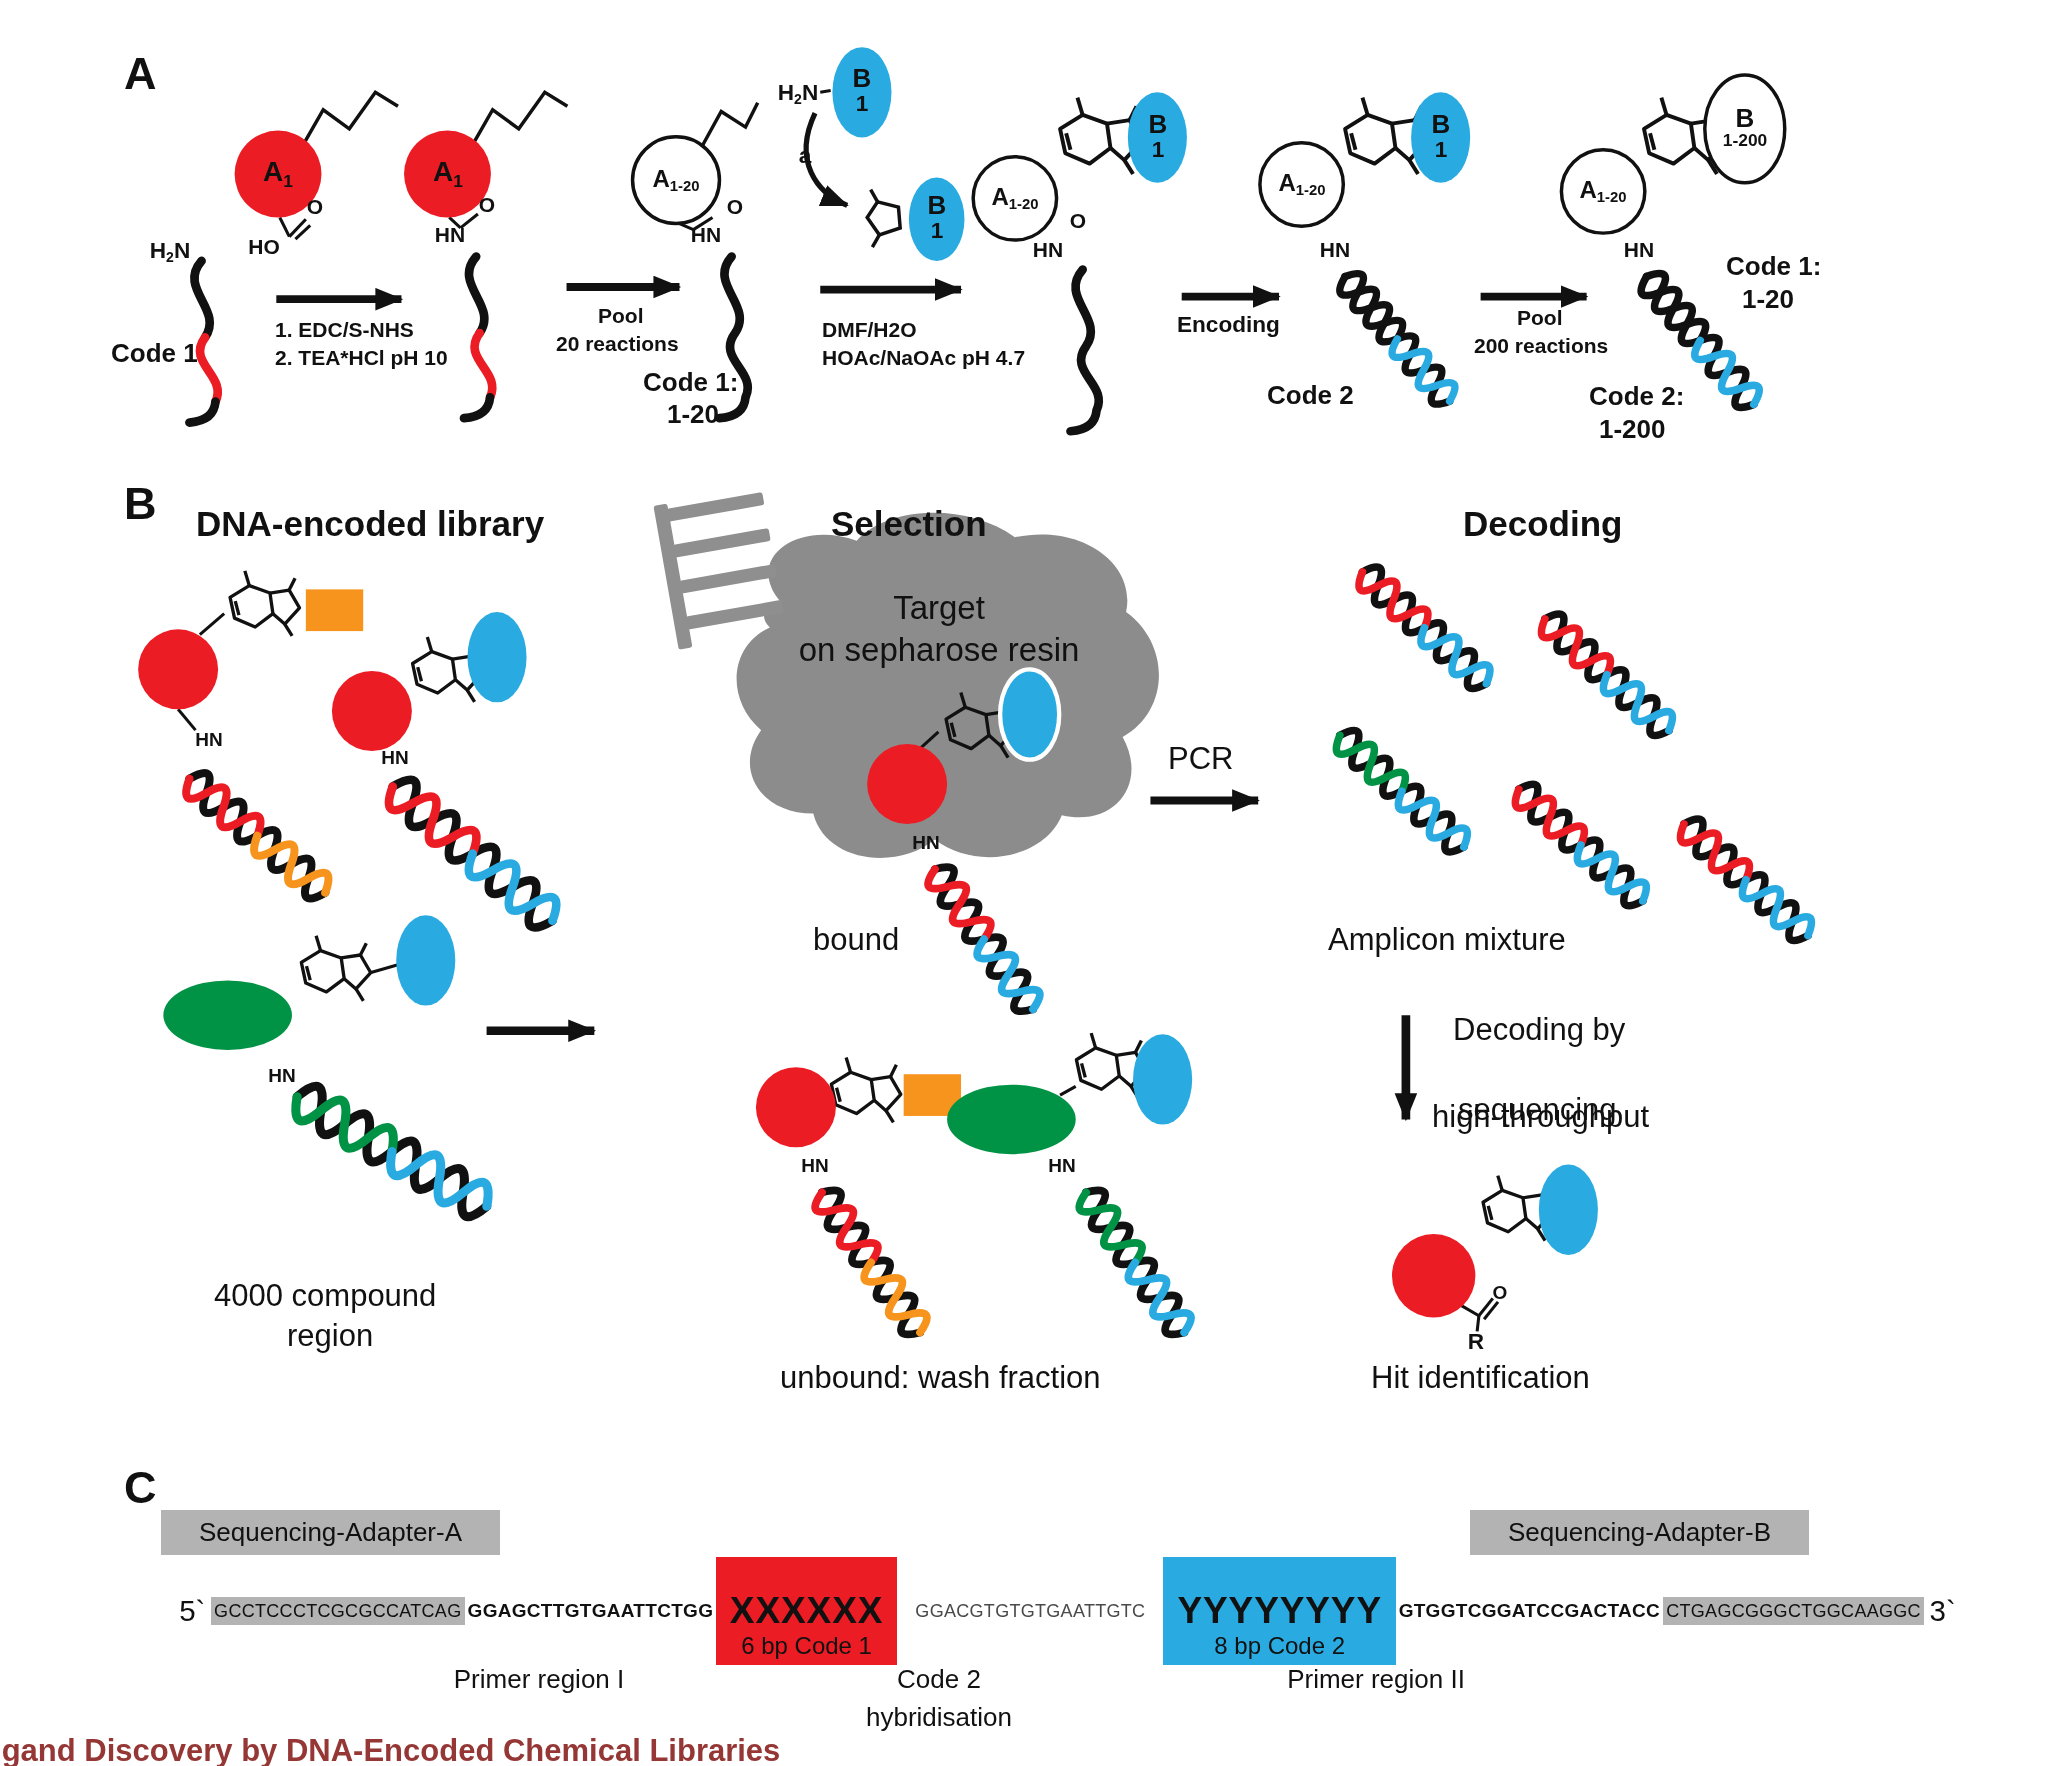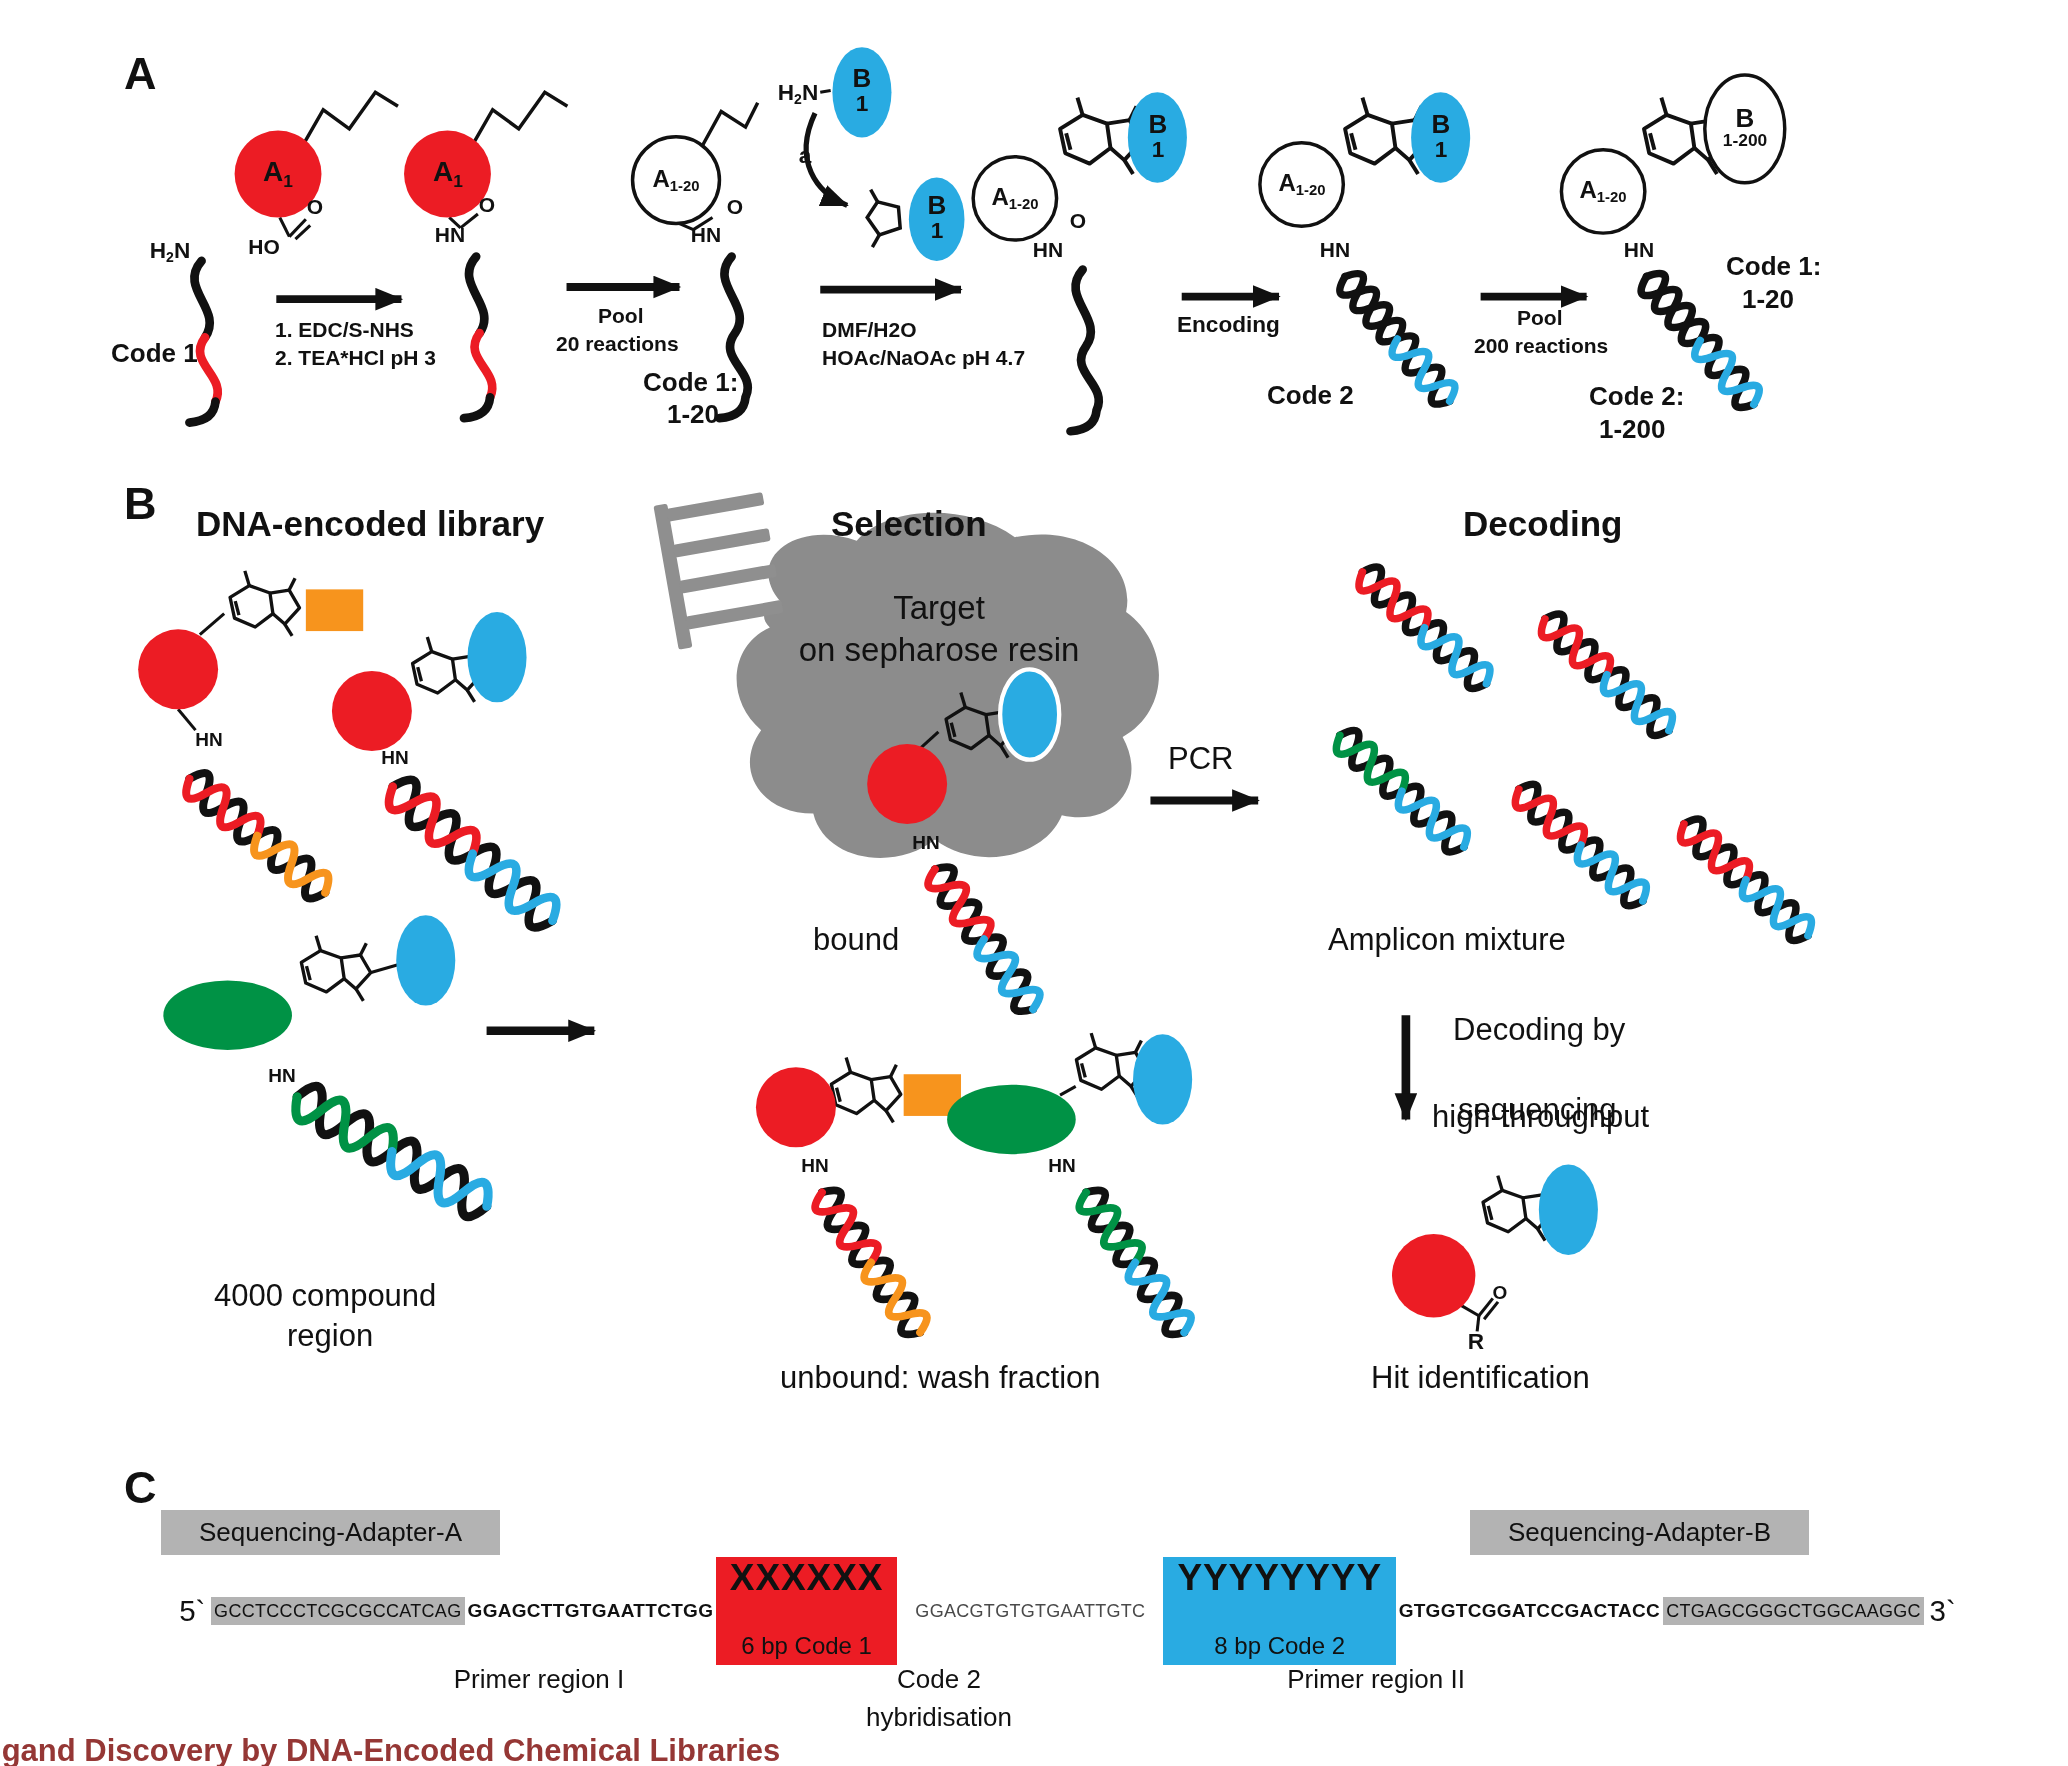--- a/index.html
+++ b/index.html
@@ -13,21 +13,21 @@
   .f24{font-size:21px}.f26{font-size:22.6px}.f28{font-size:24px}.f30{font-size:26px}
   .f32{font-size:28px}.f36{font-size:31px}.f38{font-size:33px}
   .f40{font-size:35px}.f52{font-size:45px}
   .bl{display:flex;flex-direction:column;align-items:center;line-height:1.02;}
   .adbox{position:absolute;background:#B3B3B3;display:flex;align-items:center;
          justify-content:center;font-size:26px;color:#111;}
   .seqrow{position:absolute;left:174px;top:1557px;height:108px;display:flex;align-items:center;}
   .sg{background:#B3B3B3;font-size:18px;padding:3.5px 3.5px;letter-spacing:0.3px;}
   .sb{font-weight:700;font-size:19px;padding:0 2.6px;letter-spacing:0.3px;}
   .sp{font-size:18px;color:#4a4a4a;padding:0 18px;letter-spacing:0.3px;}
-  .cbox{position:relative;height:108px;display:flex;
+  .cbox{position:relative;height:108px;display:flex;align-items:center;
         justify-content:center;padding:0 14px;}
   .cbox.red{background:#EC1C24;}
   .cbox.blue{background:#29ABE2;}
   .big{font-size:37px;font-weight:700;letter-spacing:0.9px;}
   .lbl{position:absolute;bottom:5.2px;left:0;right:0;text-align:center;font-size:24px;font-weight:400;}
   .prime{font-size:29.5px;padding:0 5.2px;}
   #caption{position:absolute;left:1.7px;top:1733px;font-size:31px;font-weight:700;color:#953735;}
 </style>
 </head>
 <body>
@@ -237,21 +237,21 @@
 
 <span class="t b f52" style="left:124px;top:49px">A</span>
 
 <span class="t c b f32" style="left:278px;top:174px"><span>A</span><sub>1</sub></span>
 <span class="t c b f24" style="left:315px;top:207px">O</span>
 <span class="t c b f24" style="left:264px;top:247px">HO</span>
 <span class="t c b f26" style="left:170px;top:252px"><span>H</span><sub>2</sub><span>N</span></span>
 <span class="t b f30" style="left:111px;top:339px">Code 1</span>
 
 <span class="t b f24" style="left:275px;top:318px">1. EDC/S-NHS</span>
-<span class="t b f24" style="left:275px;top:346px">2. TEA*HCl pH 3</span>
+<span class="t b f24" style="left:275px;top:346px">2. TEA*HCl pH 10</span>
 
 <span class="t c b f32" style="left:448px;top:174px"><span>A</span><sub>1</sub></span>
 <span class="t c b f24" style="left:487px;top:205px">O</span>
 <span class="t c b f24" style="left:450px;top:235px">HN</span>
 
 <span class="t b f24" style="left:598px;top:304px">Pool</span>
 <span class="t b f24" style="left:556px;top:332px">20 reactions</span>
 
 <span class="t c b f28" style="left:676px;top:180px"><span>A</span><sub>1-20</sub></span>
 <span class="t c b f24" style="left:735px;top:207px">O</span>

